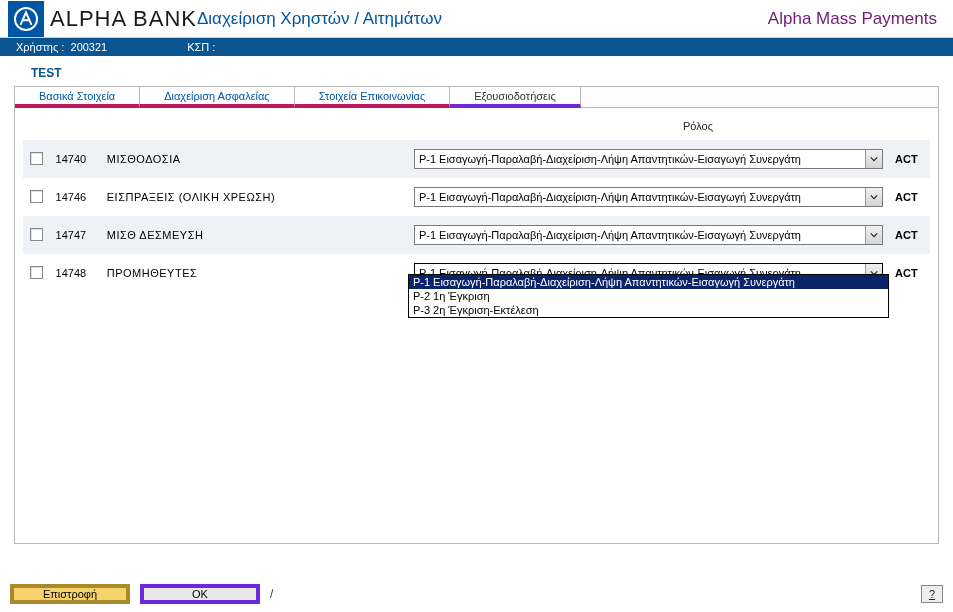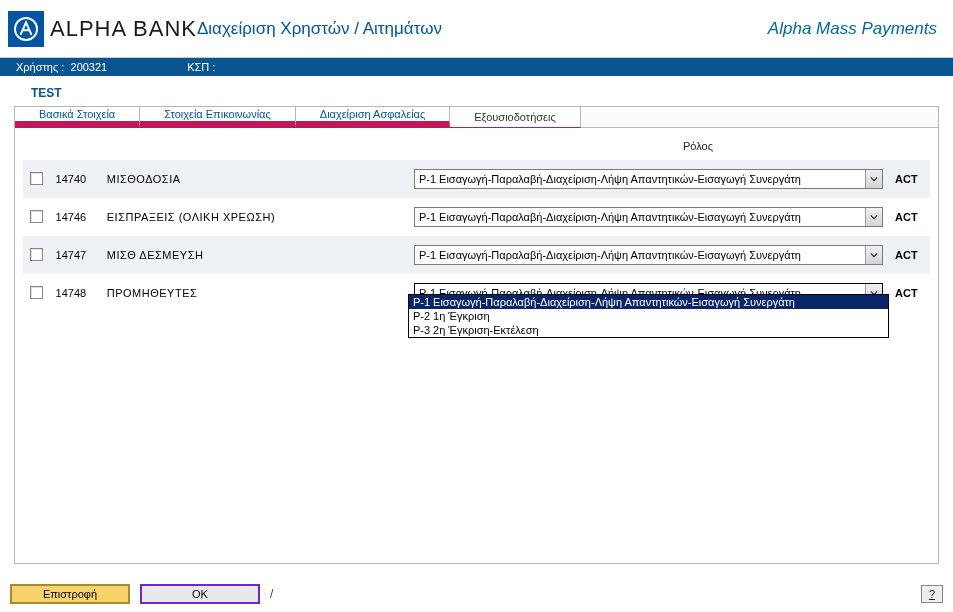--- a/index.html
+++ b/index.html
@@ -9,21 +9,21 @@
     font-size: 12px;
     background: #fff;
     width: 953px;
     height: 612px;
     overflow: hidden;
     position: relative;
   }
   .header {
     display: flex;
     align-items: center;
-    height: 58px;
+    height: 38px;
     padding: 0 8px;
     border-bottom: 1px solid #ccc;
   }
   .logo-box {
     width: 36px;
     height: 36px;
     background: #0055a5;
     display: flex;
     align-items: center;
     justify-content: center;
@@ -35,24 +35,23 @@
     color: #1a1a1a;
     letter-spacing: 1px;
     font-weight: 500;
   }
   .header-center {
     flex: 1;
     color: #0055a5;
     font-size: 17px;
   }
   .header-right {
-    color: #0369a1;
+    color: #701a75;
     font-size: 17px;
     padding-right: 8px;
-    font-style: italic;
   }
   .info-bar {
     background: #0a5490;
     color: #fff;
     font-size: 11px;
     padding: 3px 16px;
     display: flex;
     gap: 80px;
   }
   .info-bar span { white-space: pre; }
@@ -77,27 +76,27 @@
     height: 22px;
     position: relative;
   }
   .tab {
     padding: 3px 24px;
     border-right: 1px solid #b8b8b8;
     color: #0055a5;
     font-size: 11px;
     cursor: pointer;
     background: #fff;
-    border-bottom: 7px solid #be185d;
+    border-bottom: 4px solid #be185d;
     display: flex;
     align-items: center;
   }
   .tab.active {
     background: #fff;
-    border-bottom: 1px solid #6d28d9;
+    border-bottom: 4px solid #6d28d9;
     color: #333;
   }
   .tabs-filler {
     flex: 1;
     border-bottom: 1px solid #b8b8b8;
     background: #fcfcfc;
   }
   .tab-body {
     padding: 8px 8px;
   }
@@ -188,21 +187,21 @@
     bottom: 8px;
     left: 10px;
     right: 10px;
     display: flex;
     align-items: center;
     gap: 10px;
   }
   .btn {
     min-width: 120px;
     height: 20px;
-    border: 2px solid #6d28d9;
+    border: 4px solid #6d28d9;
     background: #e9e9e9;
     font-size: 11px;
     display: flex;
     align-items: center;
     justify-content: center;
     cursor: pointer;
   }
   .btn.yellow { background: #f6d26b; border-color: #a88a2a; }
   .footer-sep { color: #444; }
   .help-btn {
@@ -238,22 +237,22 @@
 <div class="info-bar">
   <span><span>Χρήστης :</span>  <span>200321</span></span>
   <span><span>ΚΣΠ :</span> <span></span></span>
 </div>
 
 <div class="page-title">TEST</div>
 
 <div class="tabs-container">
   <div class="tabs-header" id="tabs-header">
   <div class="tab">Βασικά Στοιχεία</div>
+      <div class="tab">Διαχείριση Ασφαλείας</div>
       <div class="tab">Στοιχεία Επικοινωνίας</div>
-      <div class="tab">Διαχείριση Ασφαλείας</div>
       <div class="tab active">Εξουσιοδοτήσεις</div>
       <div class="tabs-filler"></div>
     </div>
 
   <div class="tab-body">
     <div class="role-header-row">
       <div class="role-header-label">Ρόλος</div>
     </div>
     <table class="grid">
       <tbody id="grid-body">

